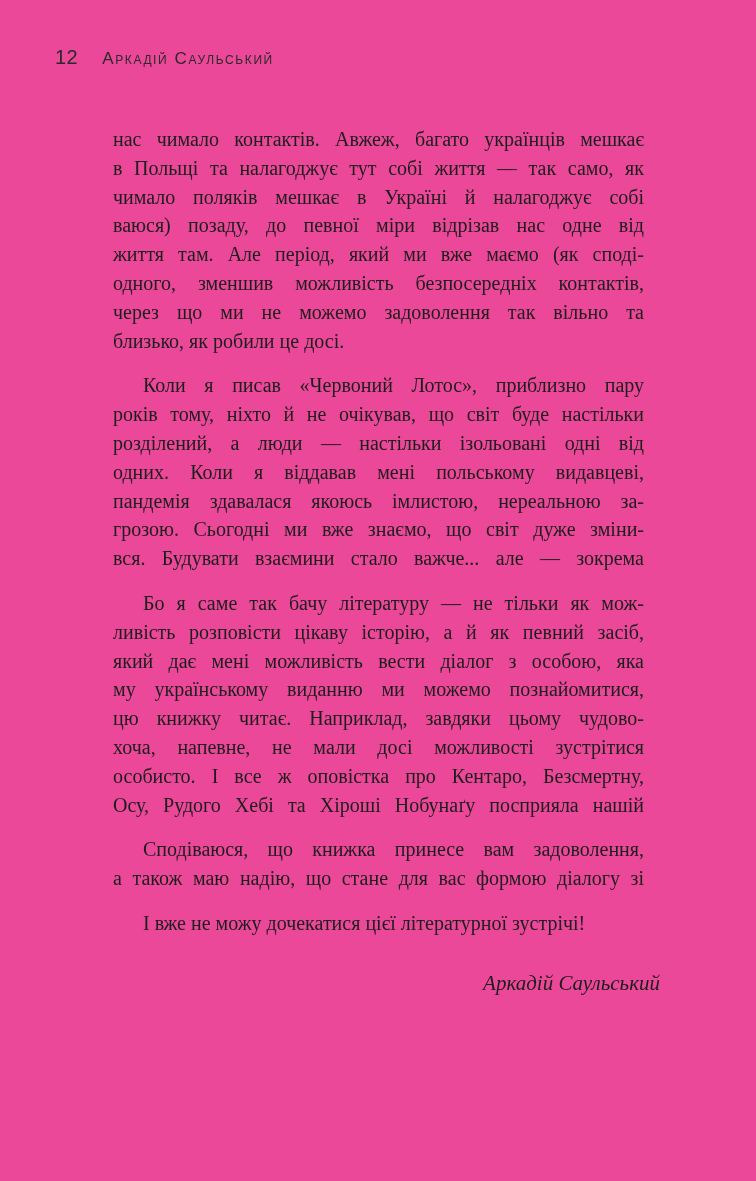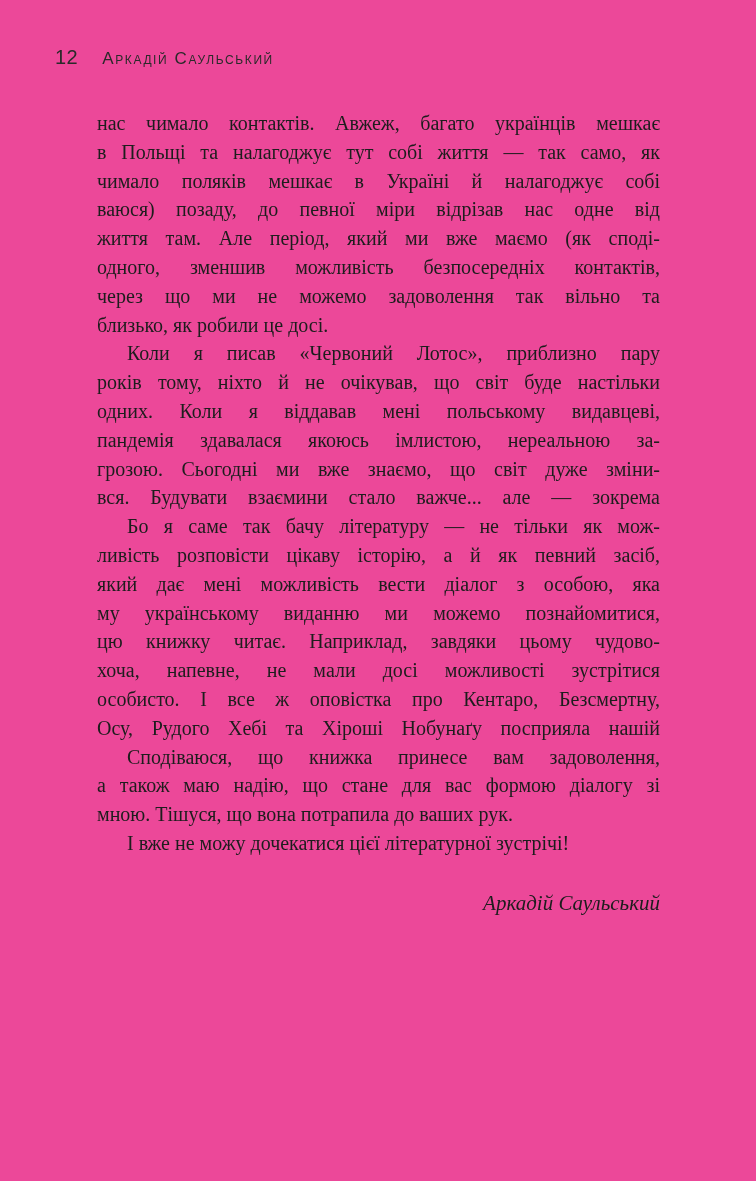--- a/index.html
+++ b/index.html
@@ -33,21 +33,21 @@
   }
   .body-text {
     position: absolute;
     left: 97px;
     top: 109px;
     width: 563px;
     font-family: "Liberation Serif", serif;
     font-size: 20px;
     line-height: 28.8px;
   }
-  .para { margin: 0; }
+  .para { margin: 16px; }
   .line { text-align: justify; }
   .line.just { text-align-last: justify; }
   .line.last { text-align: left; text-align-last: left; }
   .line.first { padding-left: 30px; }
   .signature {
     margin-top: 31px;
     text-align: right;
     font-style: italic;
     font-size: 21px;
     font-family: "Liberation Serif", serif;
@@ -70,38 +70,38 @@
         <div class="line just">чимало поляків мешкає в Україні й налагоджує собі</div>
         <div class="line just">ваюся) позаду, до певної міри відрізав нас одне від</div>
         <div class="line just">життя там. Але період, який ми вже маємо (як споді-</div>
         <div class="line just">одного, зменшив можливість безпосередніх контактів,</div>
         <div class="line just">через що ми не можемо задоволення так вільно та</div>
         <div class="line last">близько, як робили це досі.</div>
       </div>
       <div class="para">
         <div class="line just first">Коли я писав «Червоний Лотос», приблизно пару</div>
         <div class="line just">років тому, ніхто й не очікував, що світ буде настільки</div>
+        <div class="line just">розділений, а люди — настільки ізольовані одні від</div>
         <div class="line just">одних. Коли я віддавав мені польському видавцеві,</div>
         <div class="line just">пандемія здавалася якоюсь імлистою, нереальною за-</div>
         <div class="line just">грозою. Сьогодні ми вже знаємо, що світ дуже зміни-</div>
         <div class="line just">вся. Будувати взаємини стало важче... але — зокрема</div>
       </div>
       <div class="para">
         <div class="line just first">Бо я саме так бачу літературу — не тільки як мож-</div>
         <div class="line just">ливість розповісти цікаву історію, а й як певний засіб,</div>
         <div class="line just">який дає мені можливість вести діалог з особою, яка</div>
         <div class="line just">му українському виданню ми можемо познайомитися,</div>
         <div class="line just">цю книжку читає. Наприклад, завдяки цьому чудово-</div>
         <div class="line just">хоча, напевне, не мали досі можливості зустрітися</div>
         <div class="line just">особисто. І все ж оповістка про Кентаро, Безсмертну,</div>
         <div class="line just">Осу, Рудого Хебі та Хіроші Нобунаґу посприяла нашій</div>
       </div>
       <div class="para">
         <div class="line just first">Сподіваюся, що книжка принесе вам задоволення,</div>
         <div class="line just">а також маю надію, що стане для вас формою діалогу зі</div>
-        <div class="line last">мною. Тішуся, що вона потрапила до ваших рук.</div>
       </div>
       <div class="para">
         <div class="line last first">І вже не можу дочекатися цієї літературної зустрічі!</div>
       </div>
       <div class="signature">Аркадій Саульський</div>
     </div>
 </div>
 
 </body></html>

